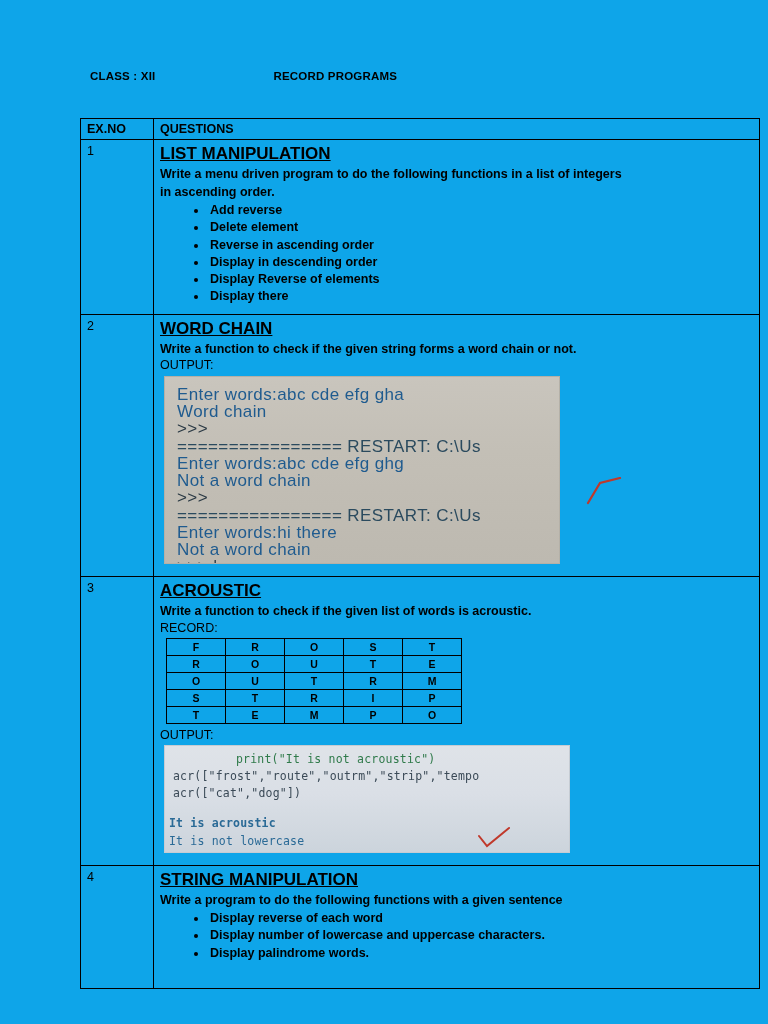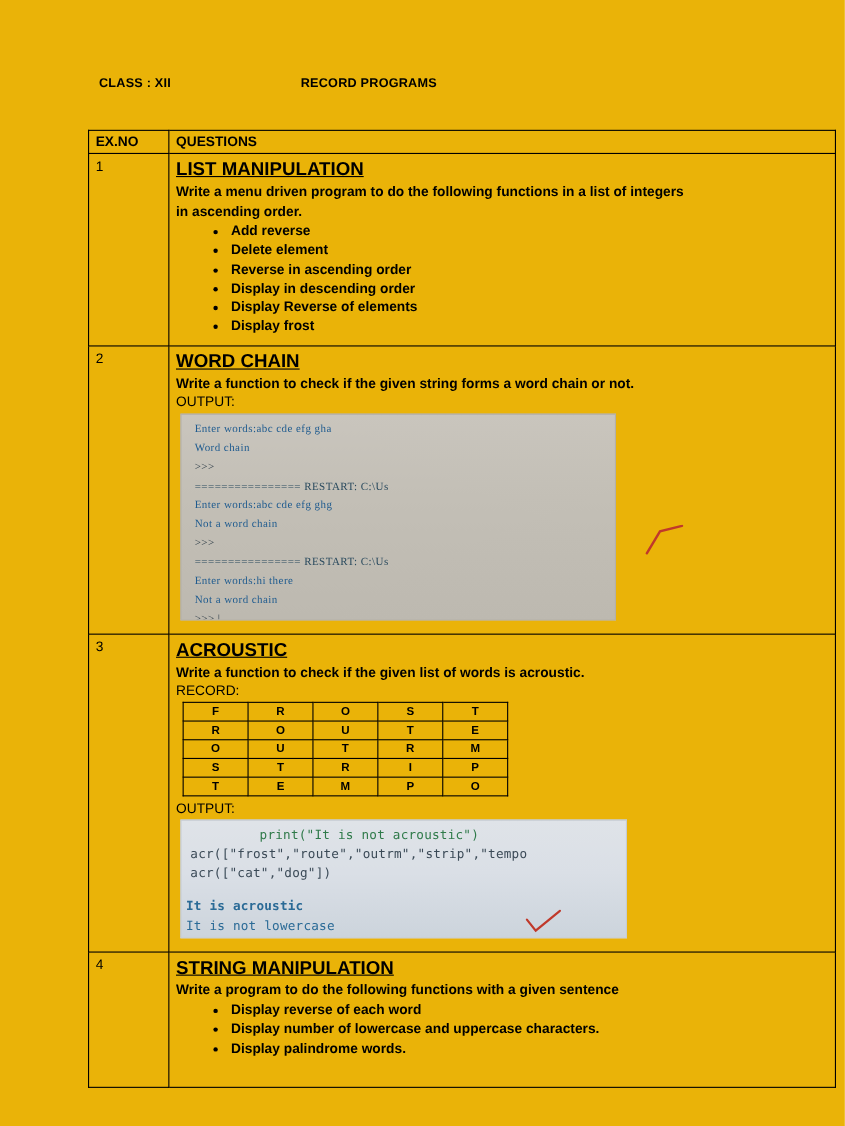--- a/index.html
+++ b/index.html
@@ -13,21 +13,21 @@
     font-family: "Liberation Sans", sans-serif;
     color: #000000;
     position: relative;
     overflow: hidden;
   }
   .page {
     position: absolute;
     left: 0; top: 0;
     width: 768px;
     height: 1024px;
-    background: #eab308;
+    background: #0ea5e9;
   }
   .header-row {
     position: absolute;
     left: 90px;
     top: 70px;
     width: 600px;
     font-size: 11.5px;
     font-weight: bold;
     letter-spacing: 0.2px;
   }
@@ -90,22 +90,22 @@
     padding-left: 2px;
   }
   
   .shot1 {
     position: relative;
     width: 394px;
     height: 186px;
     margin: 4px 0 6px 4px;
     background: linear-gradient(180deg, #c9c5bd 0%, #c3bfb6 40%, #bdb9b0 100%);
     border: 1px solid #b4b0a7;
-    font-family: Liberation Serif, serif;
-    font-size: 10px;
+    font-family: Liberation Sans, sans-serif;
+    font-size: 17px;
     color: #2e5f8a;
     overflow: hidden;
   }
   .shot1 .ln {
     position: absolute;
     left: 12px;
     white-space: pre;
     letter-spacing: 0.4px;
   }
   .shot1 .blue { color: #1f5b8f; }
@@ -183,21 +183,21 @@
         <td>
           <div class="q-title">LIST MANIPULATION</div>
           <div class="q-text">Write a menu driven program to do the following functions in a list of integers</div>
           <div class="q-text">in ascending  order.</div>
           <ul class="bullets">
             <li>Add reverse</li>
             <li>Delete element</li>
             <li>Reverse in ascending order</li>
             <li>Display in descending order</li>
             <li>Display Reverse of elements</li>
-            <li>Display frost</li>
+            <li>Display there</li>
           </ul>
         </td>
       </tr>
 
       <tr>
         <td class="col-no">2</td>
         <td>
           <div class="q-title">WORD CHAIN</div>
           <div class="q-text">Write a function to check if the given string forms a word chain or not.</div>
           <div class="q-sub">OUTPUT:</div>

